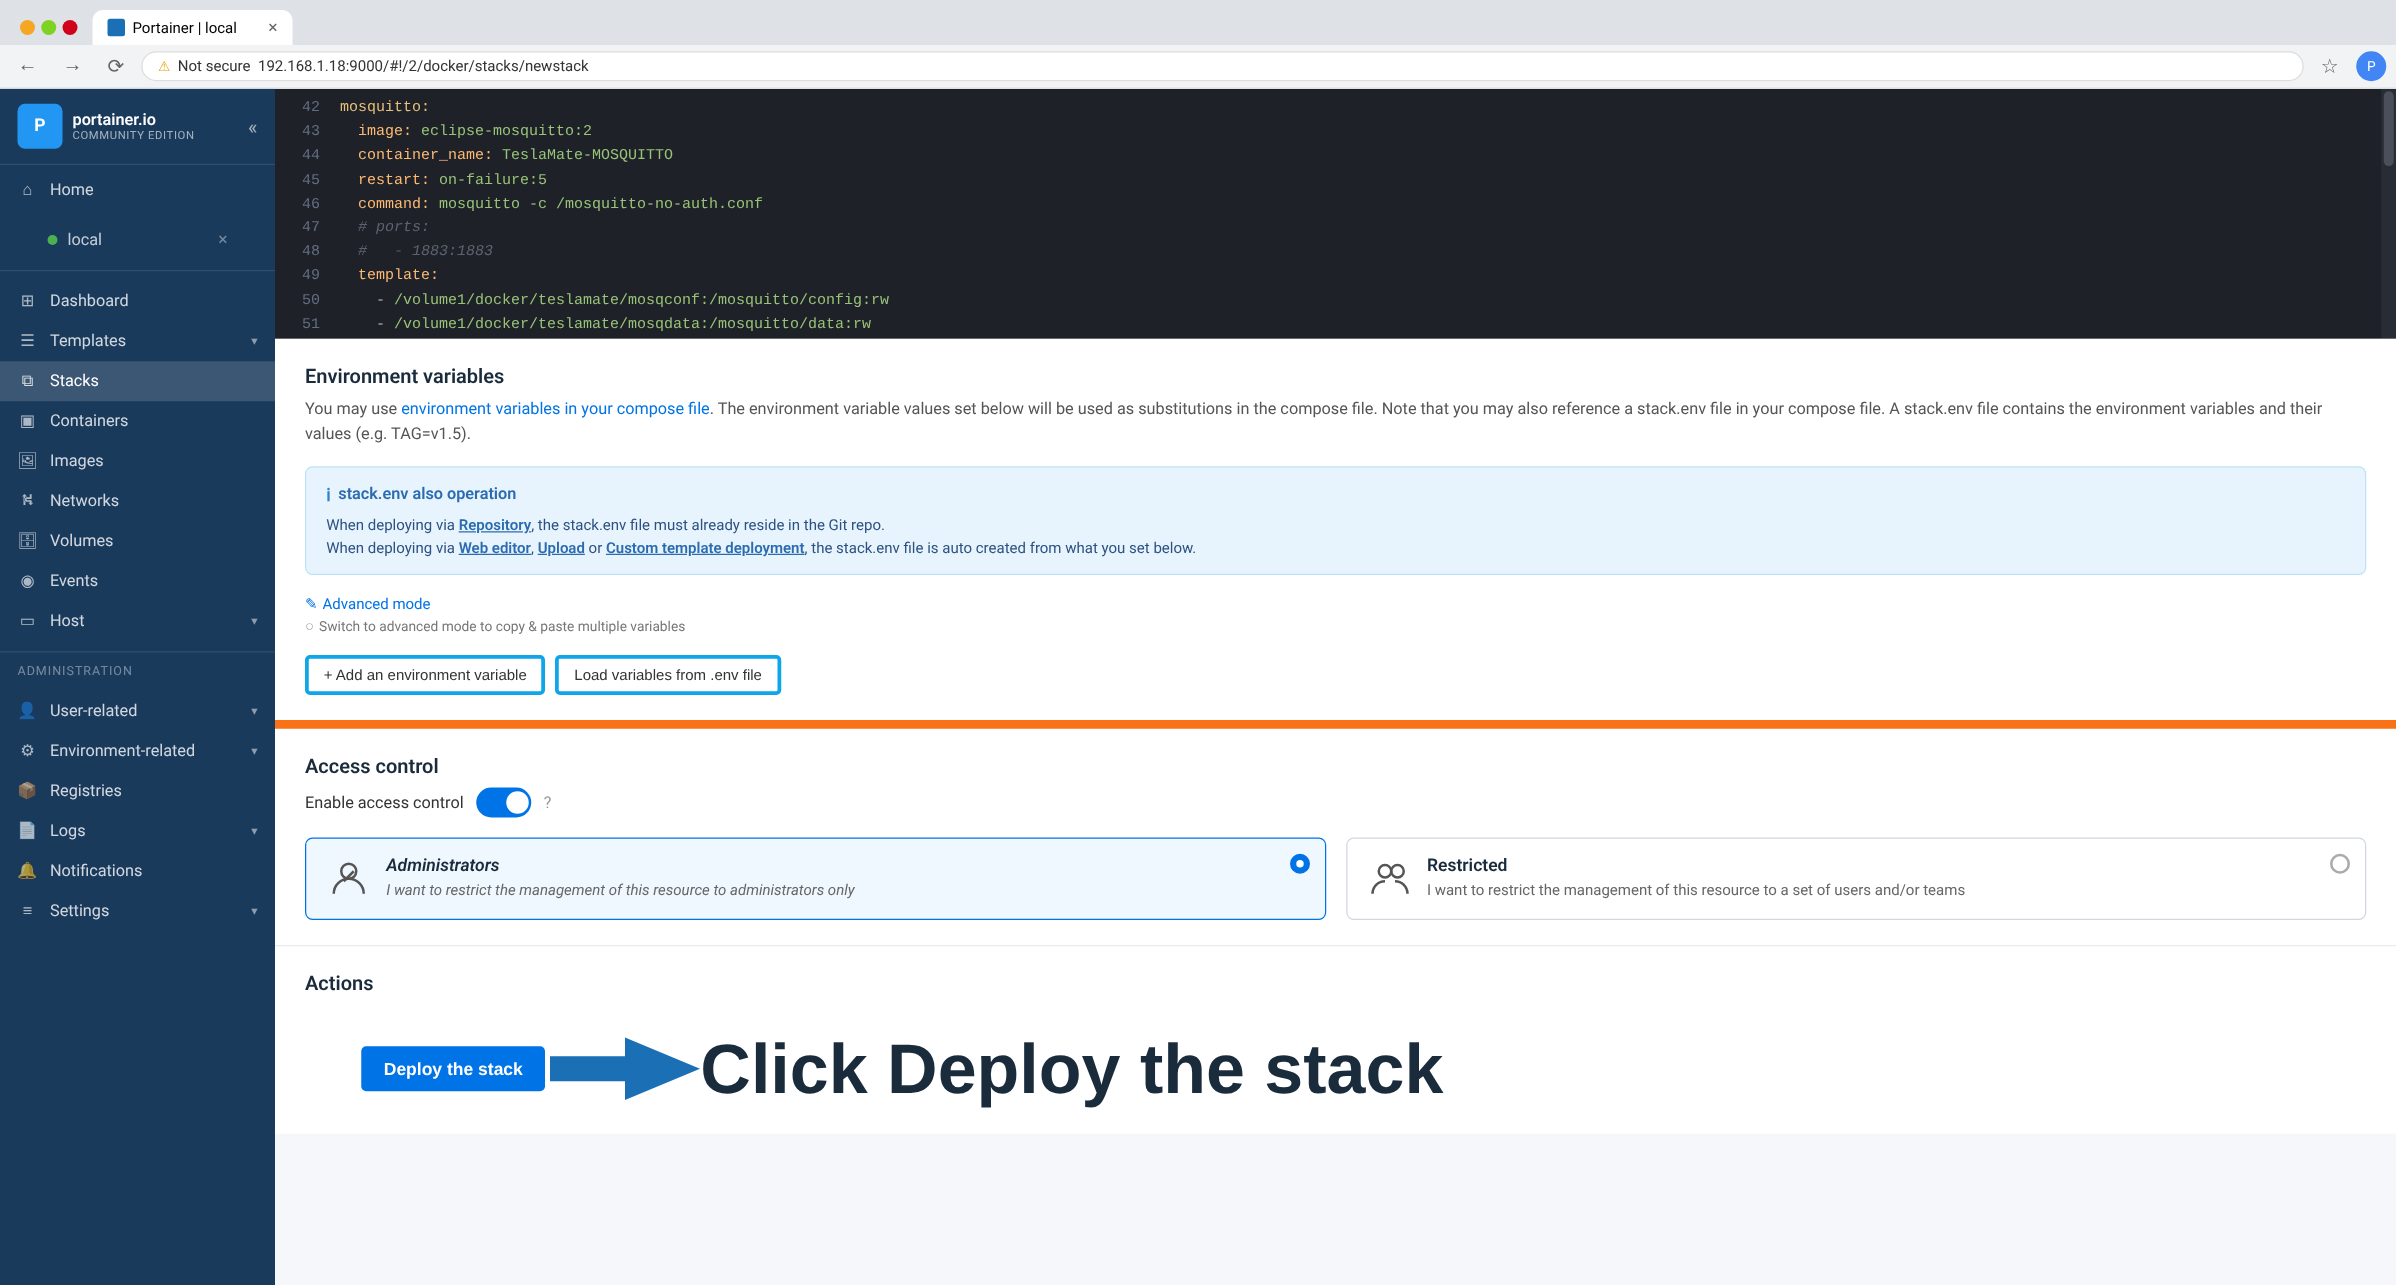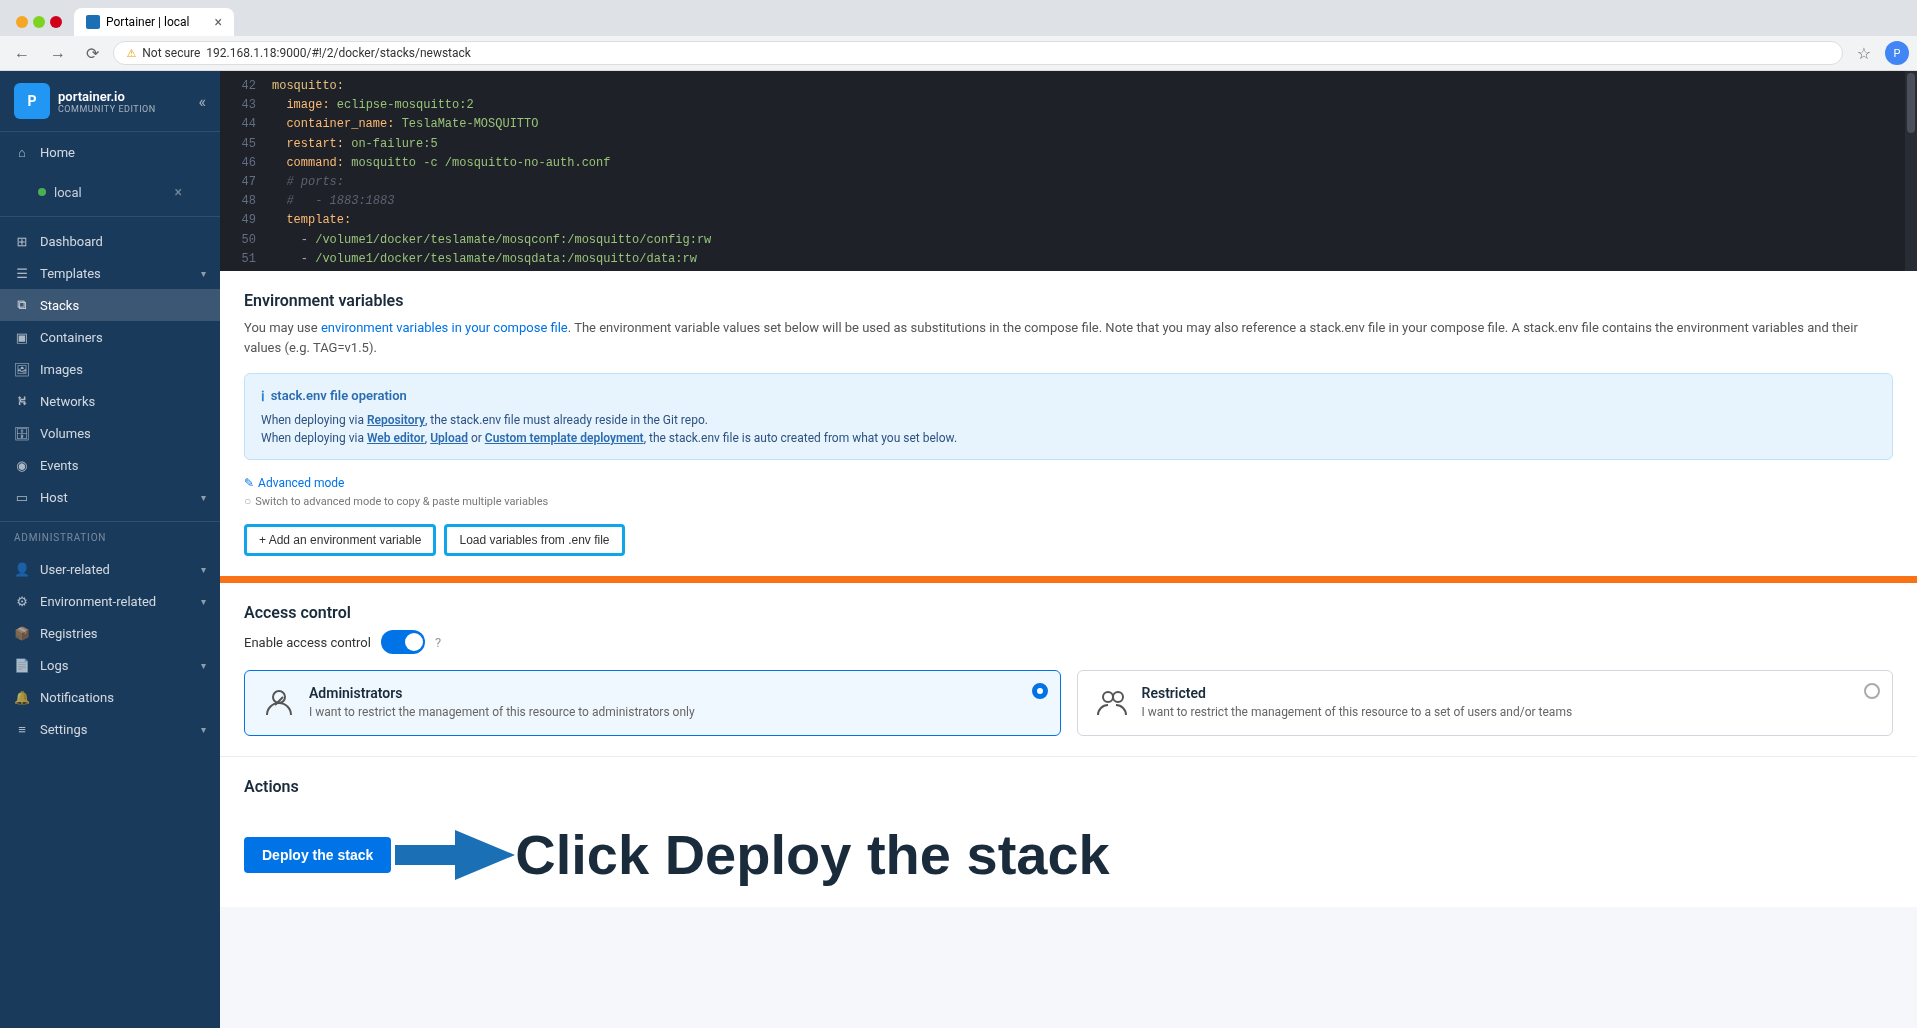--- a/index.html
+++ b/index.html
@@ -95,32 +95,32 @@
     .toggle-row { display: flex; align-items: center; gap: 10px; margin-bottom: 16px; }
     .toggle-label { font-size: 13px; color: #333; }
     .toggle-switch { position: relative; width: 44px; height: 24px; }
     .toggle-switch input { opacity: 0; width: 0; height: 0; }
     .toggle-slider { position: absolute; cursor: pointer; top: 0; left: 0; right: 0; bottom: 0; background-color: #0073e6; border-radius: 24px; transition: .3s; }
     .toggle-slider:before { position: absolute; content: ""; height: 18px; width: 18px; left: 24px; bottom: 3px; background-color: white; border-radius: 50%; transition: .3s; }
     .toggle-info { color: #999; font-size: 13px; }
 
     .access-cards { display: flex; gap: 16px; }
     .access-card { flex: 1; border: 1px solid #d0d7de; border-radius: 6px; padding: 14px 16px; display: flex; align-items: flex-start; gap: 12px; cursor: pointer; position: relative; }
-    .access-card.selected { border-color: #0073e6; background: #f0f8ff; }
+    .access-card.selected { border-color: #0073e6; background: #f0f8ff; font-style: italic; }
     .access-card .card-icon { width: 36px; height: 36px; display: flex; align-items: center; justify-content: center; }
     .access-card .card-body .card-title { font-size: 14px; font-weight: 600; color: #1a2b3c; margin-bottom: 4px; }
     .access-card .card-body .card-desc { font-size: 12px; color: #666; }
     .card-radio { position: absolute; top: 12px; right: 12px; width: 16px; height: 16px; border-radius: 50%; border: 2px solid #0073e6; background: #0073e6; display: flex; align-items: center; justify-content: center; }
     .card-radio-empty { position: absolute; top: 12px; right: 12px; width: 16px; height: 16px; border-radius: 50%; border: 2px solid #aaa; background: #fff; }
     .card-radio::after { content: ''; width: 6px; height: 6px; background: white; border-radius: 50%; }
 
     
     .actions-section { padding: 20px 24px; background: #fff; border-top: 1px solid #e8ecf0; }
     .actions-title { font-size: 16px; font-weight: 600; color: #1a2b3c; margin-bottom: 26px; }
-    .deploy-row { display: flex; align-items: center; gap: 0; }
+    .deploy-row { display: flex; align-items: center; gap: 0; margin-left: 45px; }
 
     
     .annotation-overlay { display: flex; align-items: center; gap: 0; }
     .click-text { font-size: 64px; font-weight: 900; color: #1a2b3c; white-space: nowrap; font-family: Arial Black, sans-serif; }
   </style>
 </head>
 <body>
 
 <div class="browser-chrome">
   <div style="display:flex; align-items:center; gap:4px; margin-bottom:0;">
@@ -312,21 +312,21 @@
 
     <div class="content-section">
       <h2 class="section-title">Environment variables</h2>
       <p class="section-desc">
         <span>You may use </span><a href="#">environment variables in your compose file</a><span>. The environment variable values set below will be used as substitutions in the compose file. Note that you may also reference a stack.env file in your compose file. A stack.env file contains the environment variables and their values (e.g. TAG=v1.5).</span>
       </p>
 
       <div class="info-box">
         <div class="info-title">
           <span class="info-icon">ℹ</span>
-          <span>stack.env file operation</span>
+          <span>stack.env also operation</span>
         </div>
         <div class="info-text">
           <div>
             <span>When deploying via </span><a href="#">Repository</a><span>, the stack.env file must already reside in the Git repo.</span>
           </div>
           <div>
             <span>When deploying via </span><a href="#">Web editor</a><span>, </span><a href="#">Upload</a><span> or </span><a href="#">Custom template deployment</a><span>, the stack.env file is auto created from what you set below.</span>
           </div>
         </div>
       </div>

